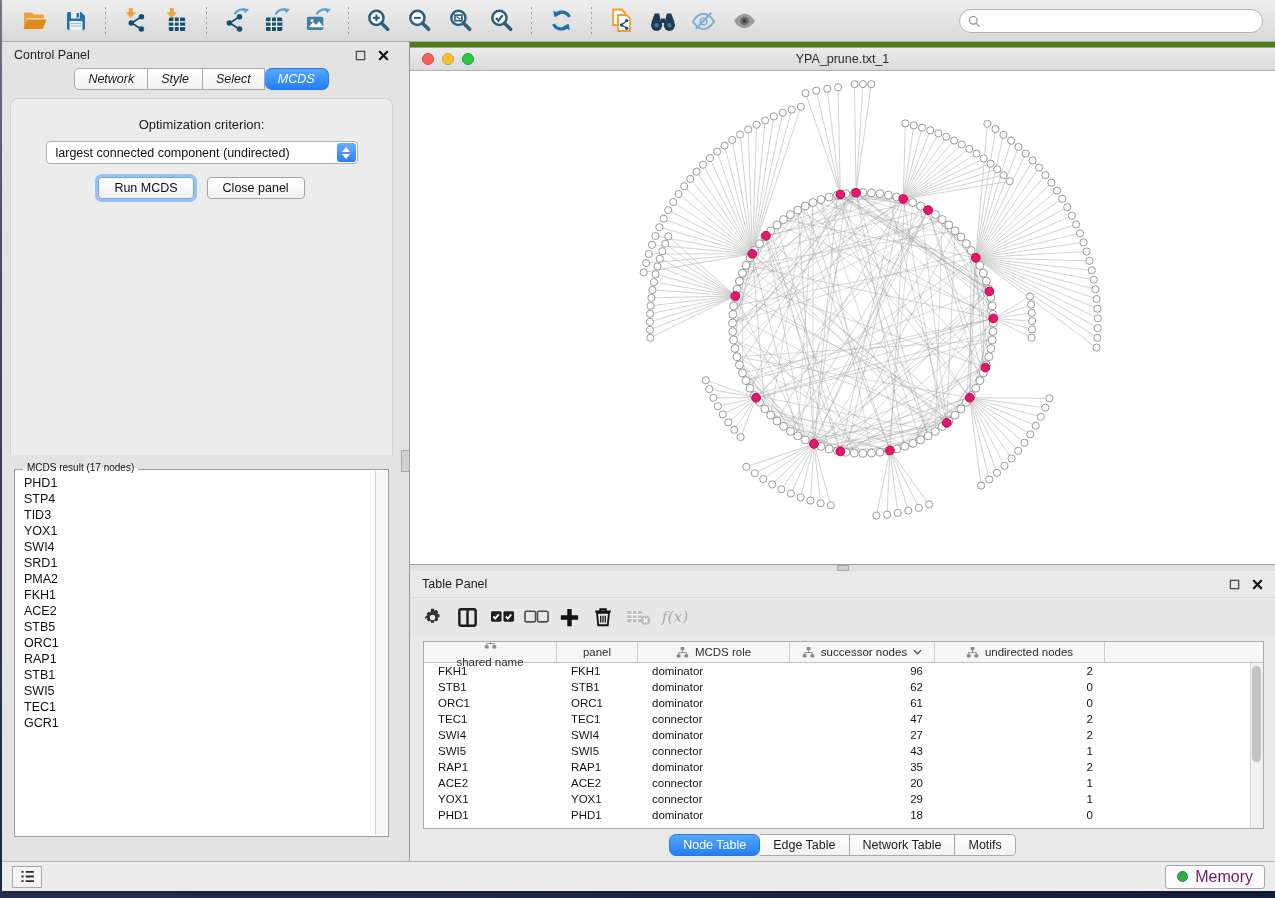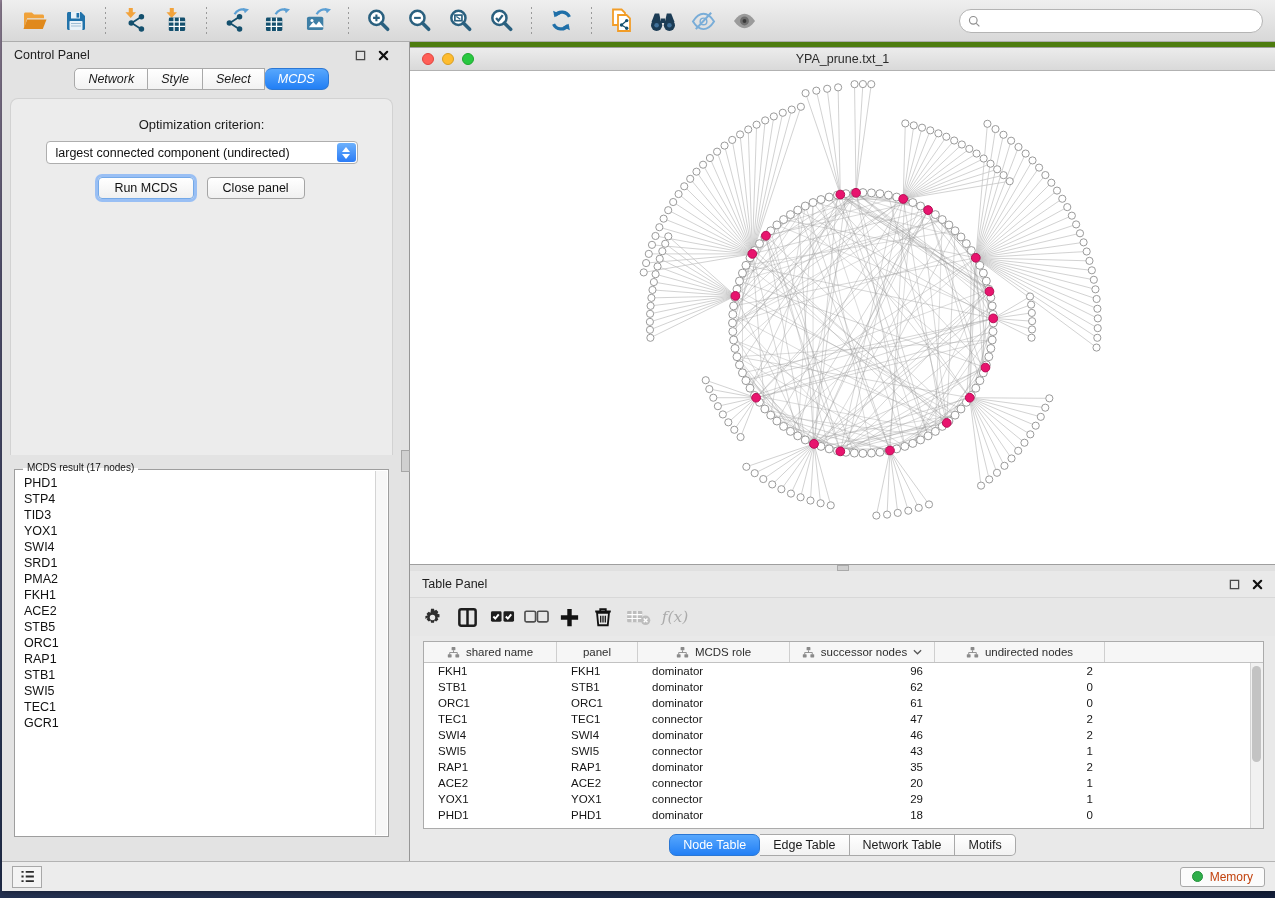--- a/index.html
+++ b/index.html
@@ -106,21 +106,21 @@
   .tscroll-thumb{position:absolute;top:3px;left:1px;width:9px;height:58%;border-radius:5px;
     background:#c3c3c3;}
   .tp-tabs{flex:none;height:32px;display:flex;justify-content:center;align-items:center;}
 
   
   .status-bar{flex:none;height:29px;background:#ececec;border-top:1px solid #b3b3b3;
     display:flex;align-items:center;padding:0 10px;}
   .list-btn{width:28px;height:20px;border:1px solid #a8a8a8;background:#f4f4f4;display:flex;
     align-items:center;justify-content:center;cursor:default;}
   .memory-btn{margin-left:auto;display:flex;align-items:center;gap:7px;border:1px solid #a8a8a8;
-    background:#fbfbfb;border-radius:3px;padding:2px 11px;font-size:12px;color:#c2410c;cursor:default;}
+    background:#fbfbfb;border-radius:3px;padding:2px 11px;font-size:16px;color:#701a75;cursor:default;}
   .mem-dot{width:11px;height:11px;border-radius:50%;background:#2fae4a;border:1px solid #23903a;
     box-sizing:border-box;}
   .win-x{display:flex;}
 </style>
 </head>
 <body>
 
 <div class="desktop"></div>
 
 <div class="app">
@@ -735,21 +735,21 @@
               </svg>
             </span>
             <span class="tp-btn">
               <svg viewBox="0 0 34 22" width="31" height="20">
                 <text x="2" y="17" font-family="DejaVu Serif,serif" font-style="italic" font-size="17" fill="#ababab">f(x)</text>
               </svg>
             </span>
           </div>
         <div class="table-wrap">
           <div class="thead" id="thead">
-              <div class="th" style="width: 133px;">
+              <div class="th" style="width: 133px; flex-direction: column;">
                 <span style="display:flex">
                   <svg viewBox="0 0 24 24" width="13" height="13">
                     <path d="M12 8v4M5 16v-4h14v4" fill="none" stroke="#8a8a8a" stroke-width="1.7"></path>
                     <g fill="#8a8a8a">
                       <rect x="8.5" y="2" width="7" height="6" rx="1"></rect>
                       <rect x="1.5" y="15" width="7" height="6" rx="1"></rect>
                       <rect x="15.5" y="15" width="7" height="6" rx="1"></rect>
                     </g>
                   </svg>
                 </span>
@@ -829,21 +829,21 @@
                 <div class="td left" style="width: 133px;">TEC1</div>
                 <div class="td left" style="width: 81px;">TEC1</div>
                 <div class="td left" style="width: 152px;">connector</div>
                 <div class="td right" style="width: 145px;">47</div>
                 <div class="td right" style="width: 170px;">2</div>
               </div>
               <div class="tr">
                 <div class="td left" style="width: 133px;">SWI4</div>
                 <div class="td left" style="width: 81px;">SWI4</div>
                 <div class="td left" style="width: 152px;">dominator</div>
-                <div class="td right" style="width: 145px;">46</div>
+                <div class="td right" style="width: 145px;">27</div>
                 <div class="td right" style="width: 170px;">2</div>
               </div>
               <div class="tr">
                 <div class="td left" style="width: 133px;">SWI5</div>
                 <div class="td left" style="width: 81px;">SWI5</div>
                 <div class="td left" style="width: 152px;">connector</div>
                 <div class="td right" style="width: 145px;">43</div>
                 <div class="td right" style="width: 170px;">1</div>
               </div>
               <div class="tr">

